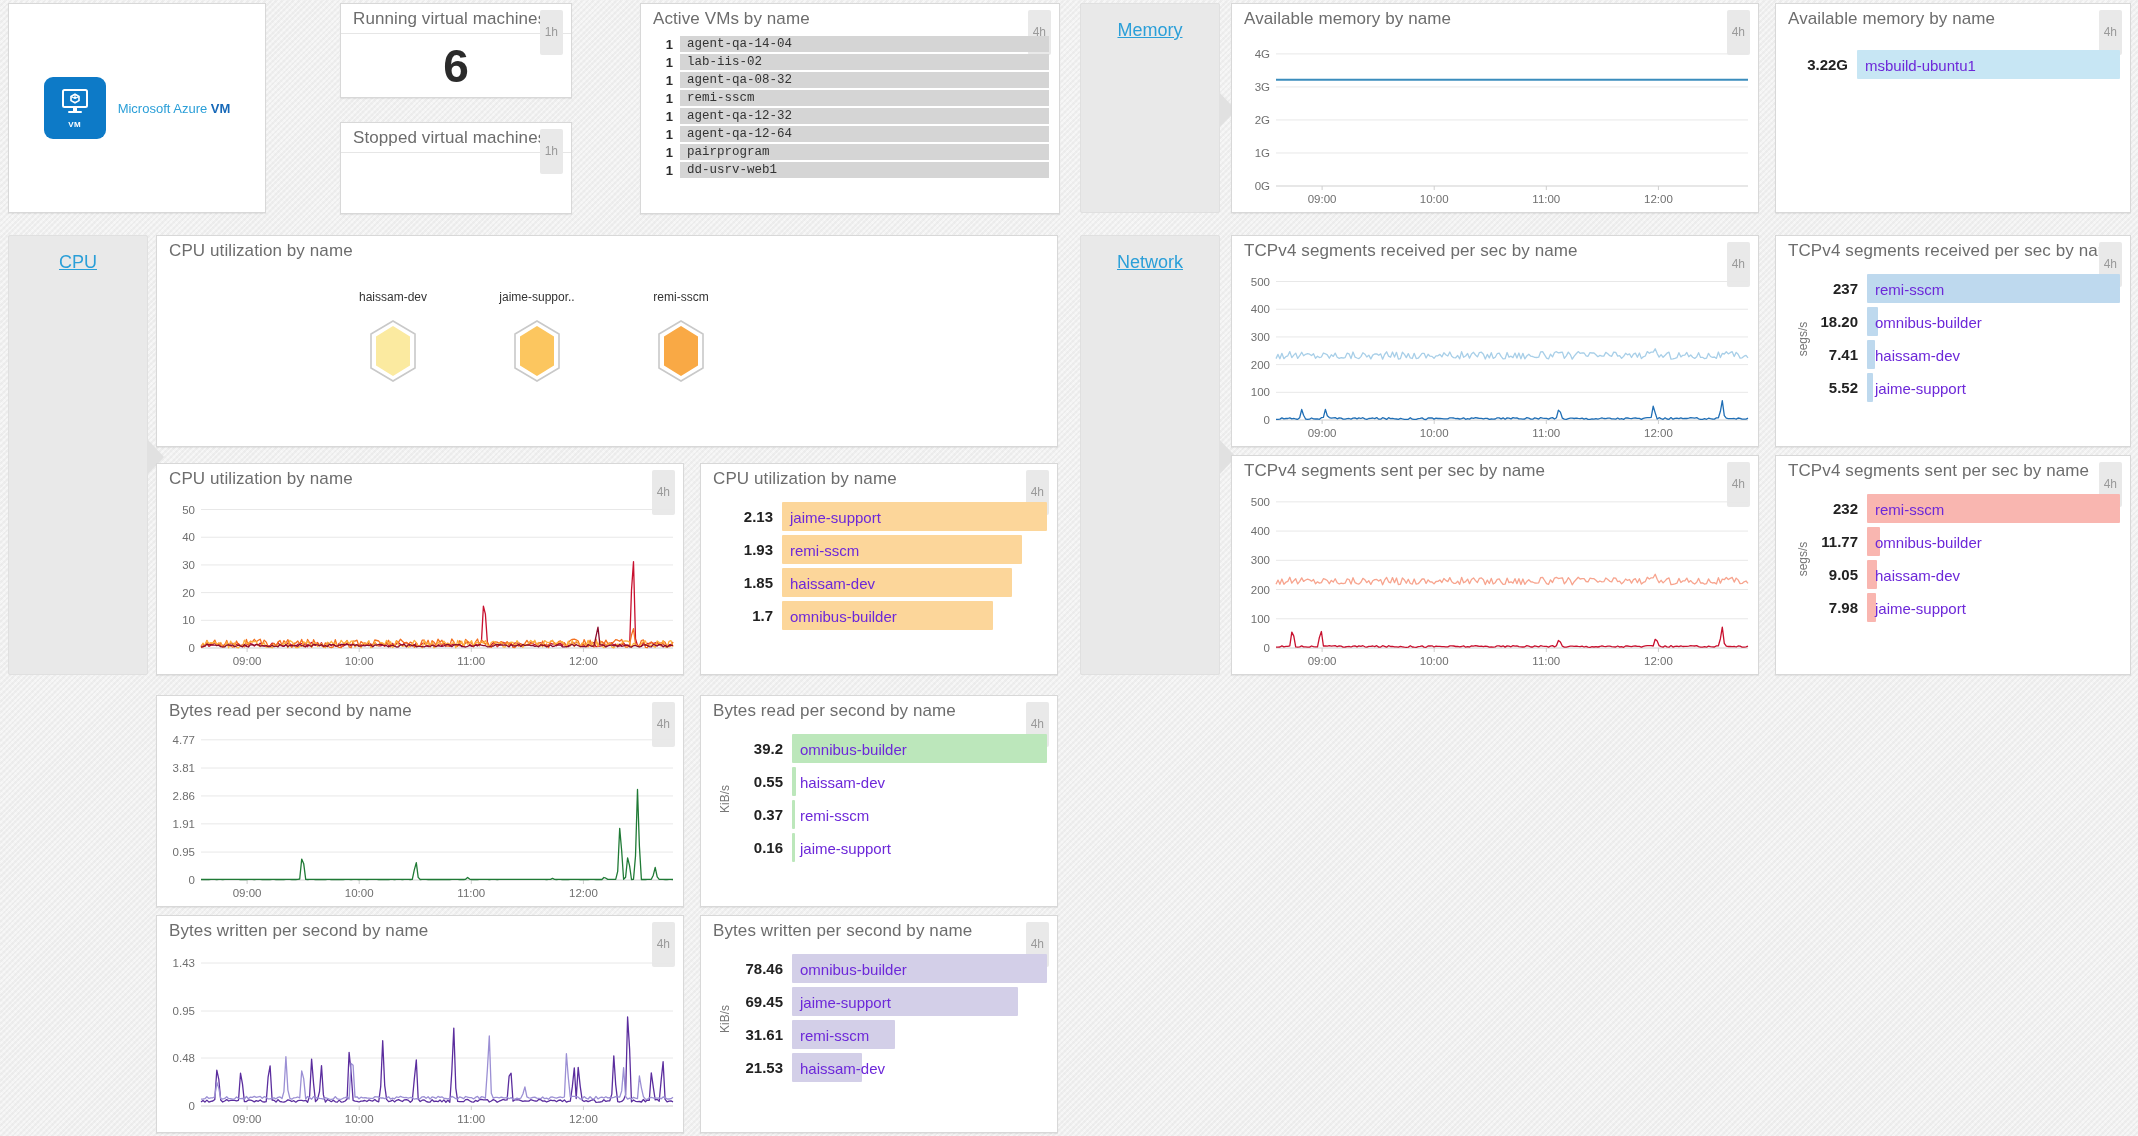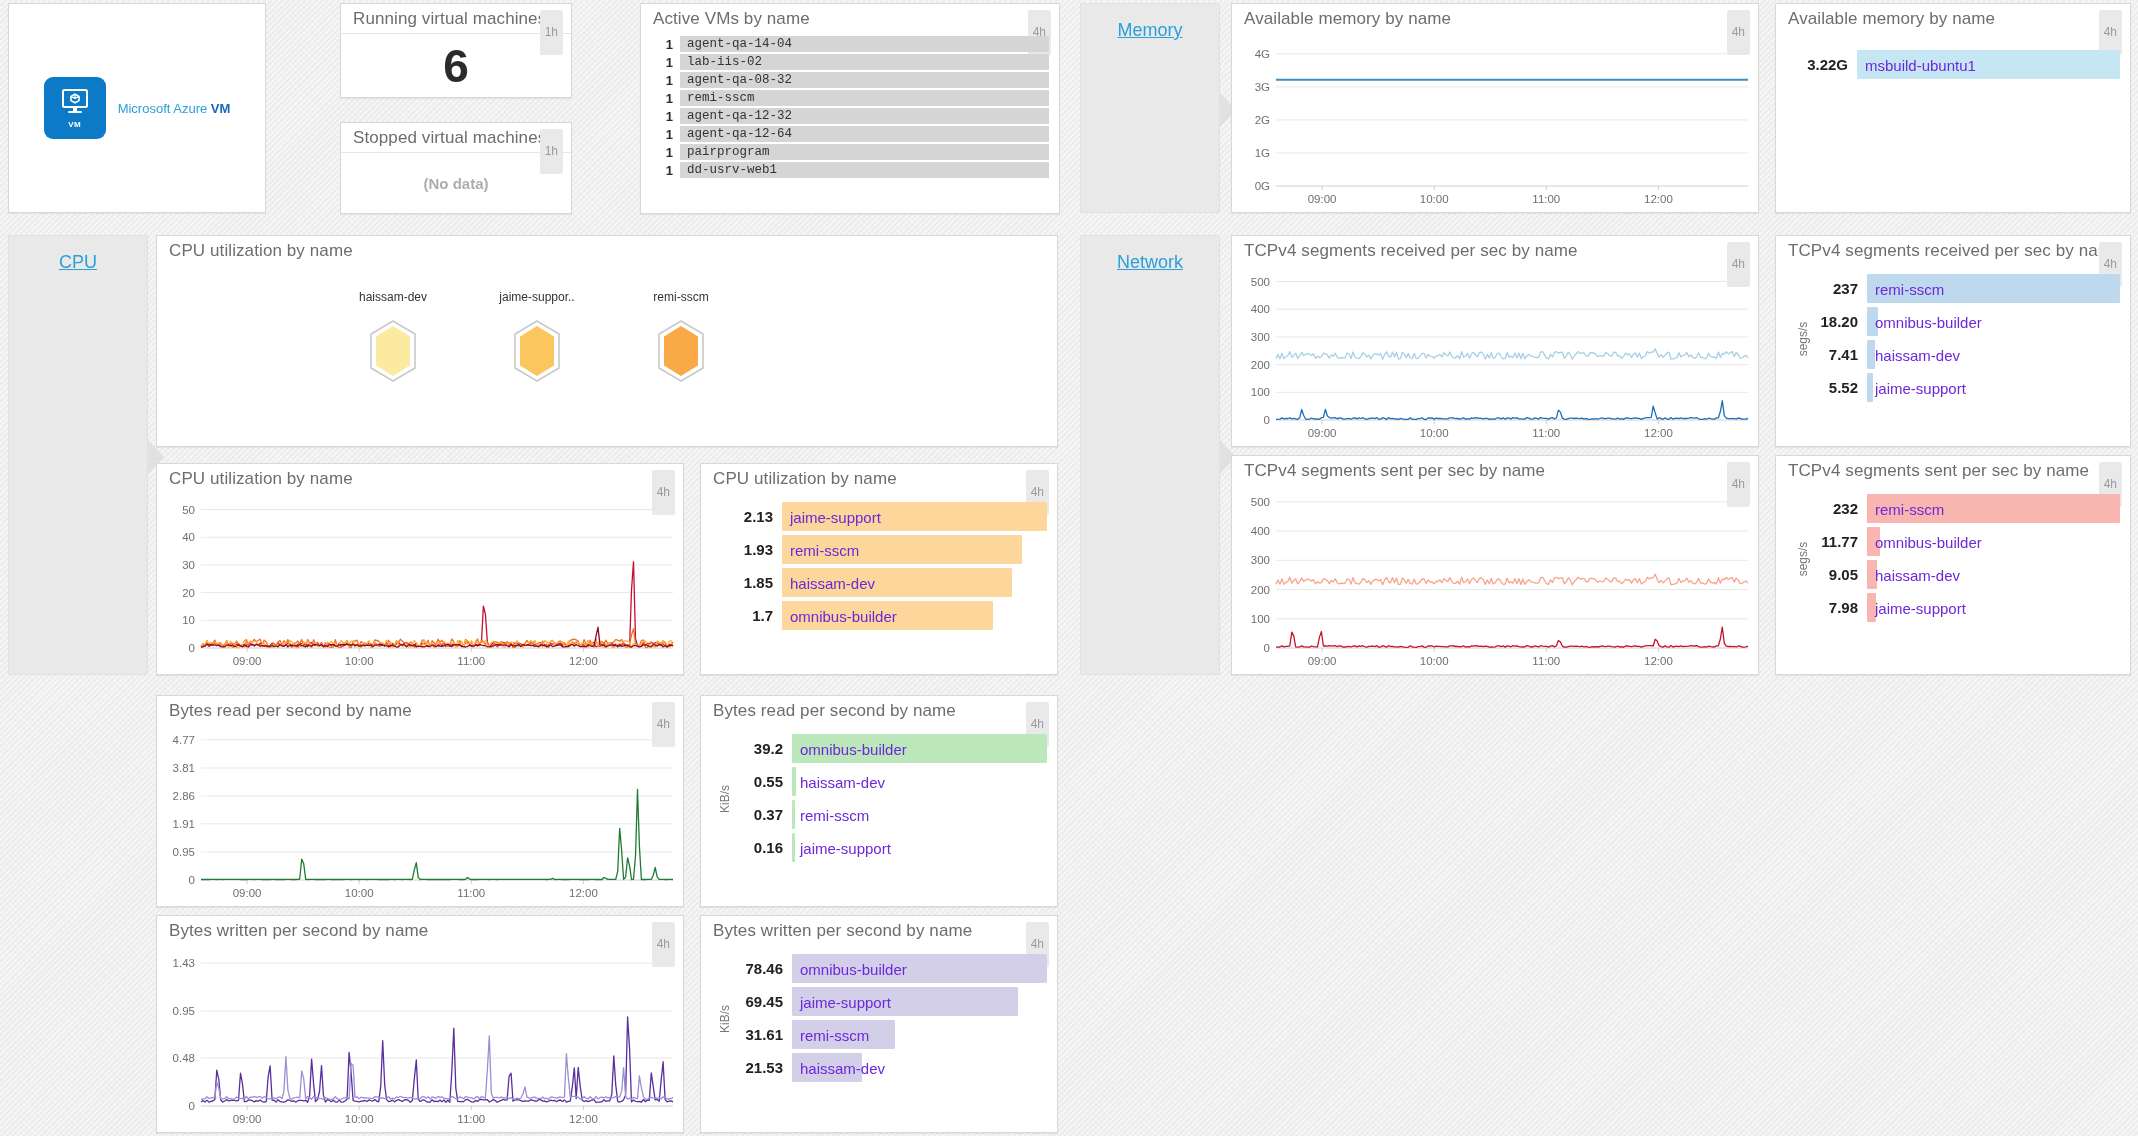--- a/index.html
+++ b/index.html
@@ -192,21 +192,20 @@
       <div class="w-tf">1h</div>
     </div>
     <div class="w-body bignum" style="height:63px;">6</div>
   </div>
 
   <div class="widget abs" style="left:340px; top:122px; width:232px; height:92px;">
     <div class="w-head">
       <div class="w-title">Stopped virtual machines</div>
       <div class="w-tf">1h</div>
     </div>
-    <div class="w-body nodata" style="height:60px;">(No data)</div>
   </div>
 
   <div class="widget abs" style="left:640px; top:3px; width:420px; height:211px;">
     <div class="w-head" style="border-bottom:none;">
       <div class="w-title">Active VMs by name</div>
       <div class="w-tf">4h</div>
     </div>
     <div class="w-body" id="active-vms-list" style="padding:2px 10px 0 10px;">
         <div class="vmrow">
           <div class="v">1</div>

